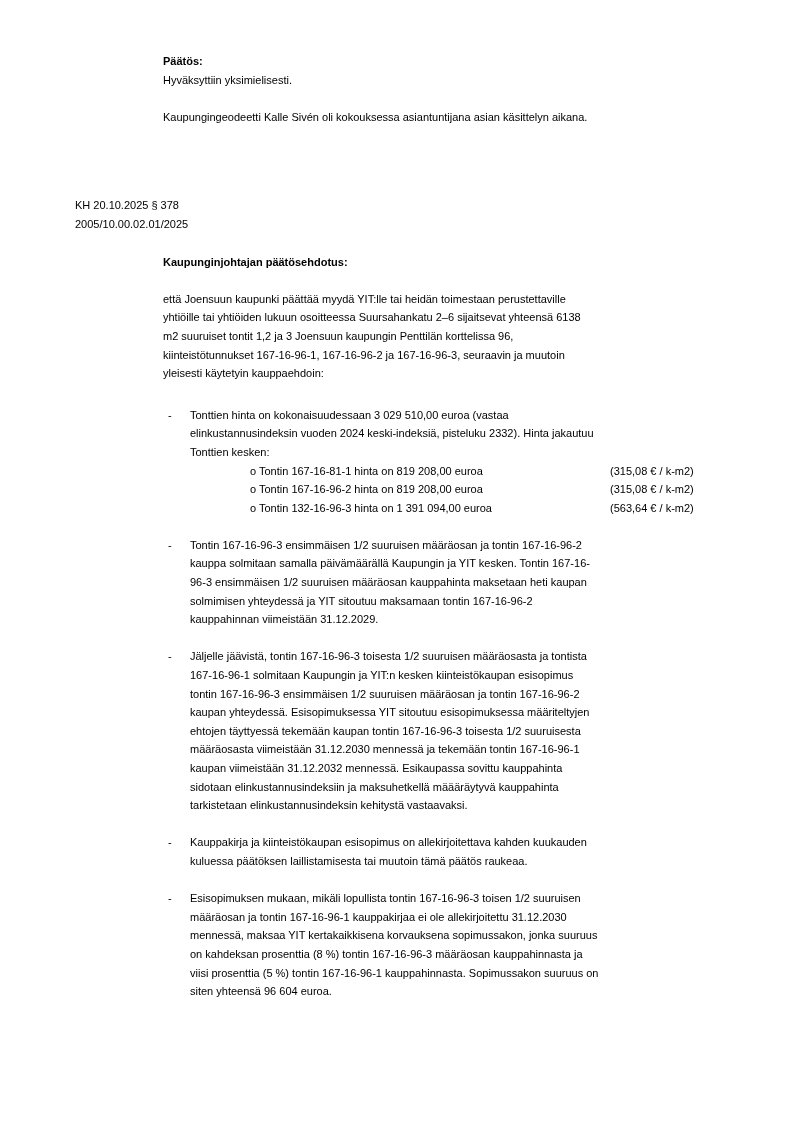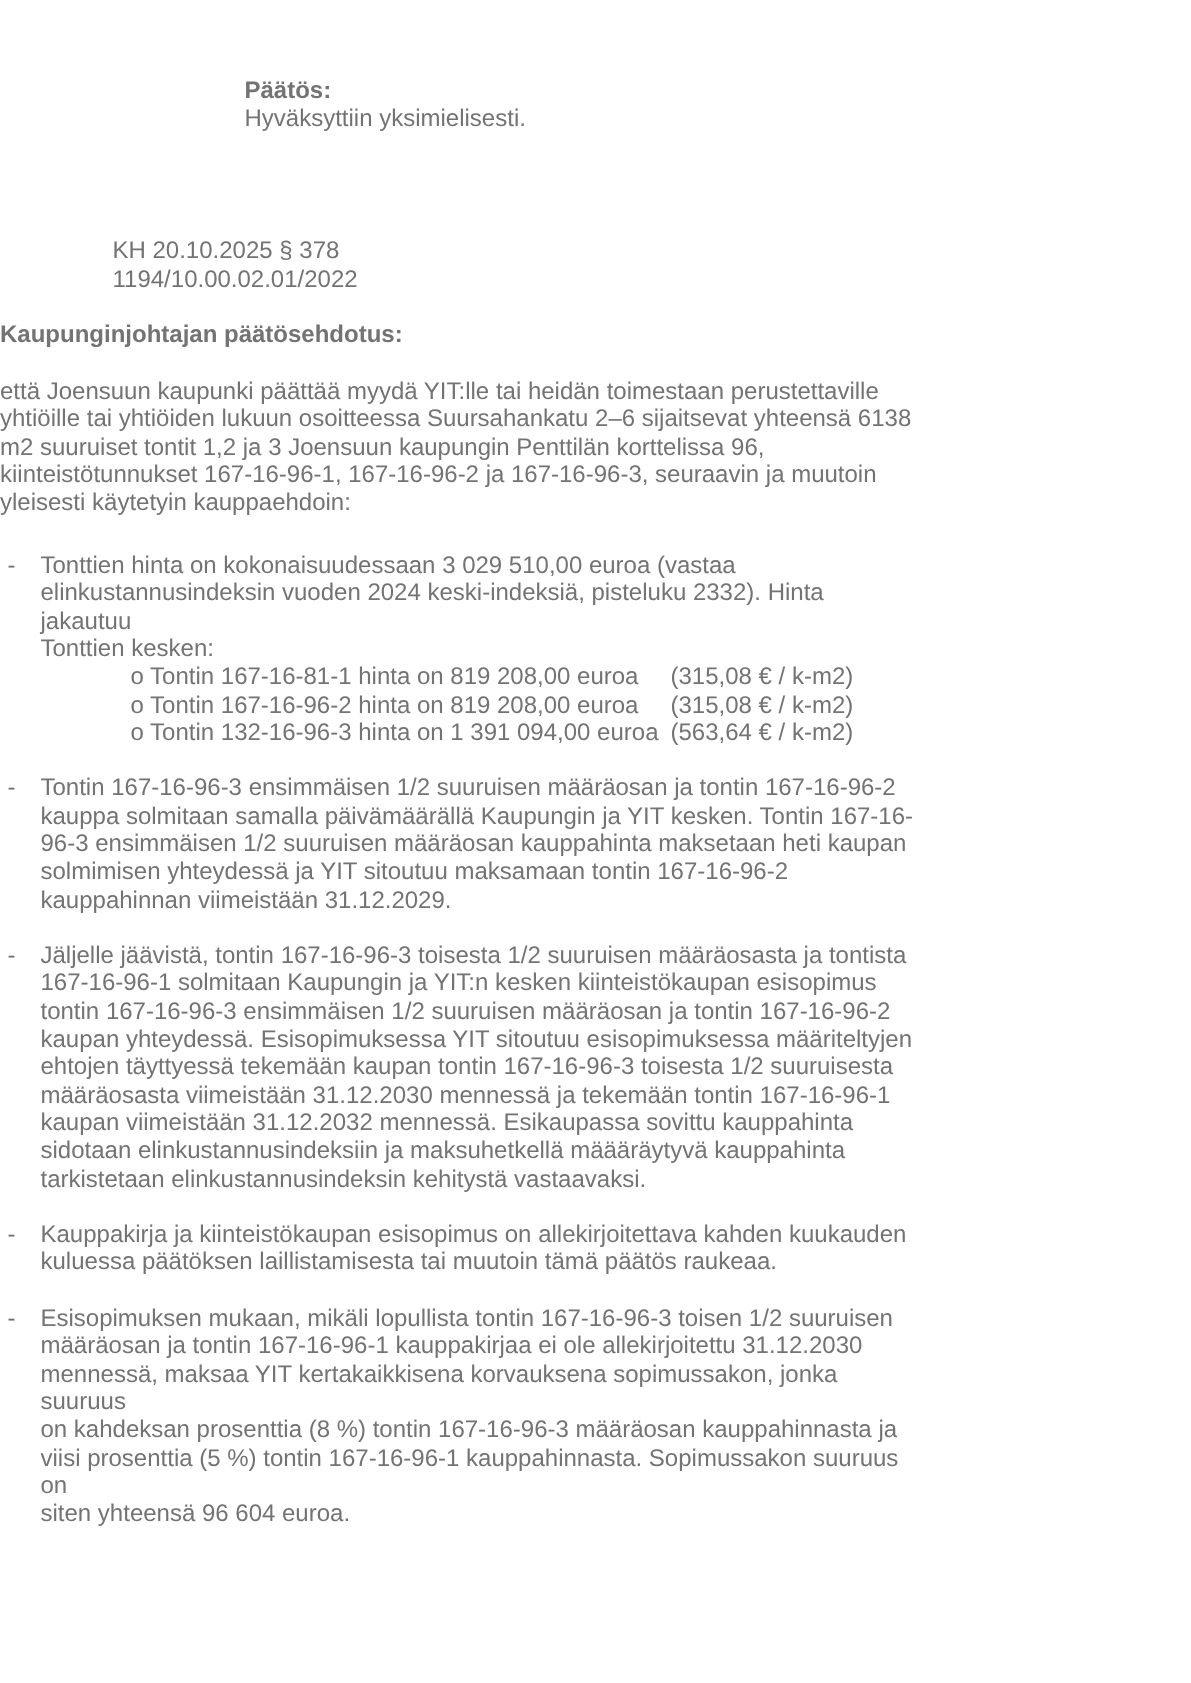--- a/index.html
+++ b/index.html
@@ -1,37 +1,37 @@
 <!DOCTYPE html>
 <html><head>
 <meta charset="utf-8">
 <style>
   html, body { margin: 0; padding: 0; background: #e8e8e8; }
   .page {
     width: 794px;
     height: 1122px;
     margin: 0 auto;
     background: #ffffff;
-    color: #737373;
+    color: #000000;
     font-family: "Liberation Sans", sans-serif;
-    font-size: 16px;
+    font-size: 11px;
     line-height: 18.6px;
     overflow: hidden;
     position: relative;
     box-sizing: border-box;
   }
   .bold { font-weight: bold; }
   .pre  { white-space: pre-line; }
 
   .decision-block  { padding-top: 52px; margin-left: 163px; width: 610px; }
   .expert-note     { margin-top: 18.6px; }
 
   .reference-block { margin-top: 70px; margin-left: 75px; width: 400px; }
 
-  .proposal-block  { margin-top: 19px; width: 615px; }
+  .proposal-block  { margin-top: 19px; margin-left: 163px; width: 615px; }
   .lead-paragraph  { margin-top: 18.6px; }
 
   .terms-list      { margin-top: 23px; }
   .term-item       { display: flex; padding-left: 5px; margin-top: 18.6px; }
   .term-item:first-child { margin-top: 0; }
   .term-marker     { flex: none; width: 22px; }
   .term-body       { width: 585px; }
 
   .price-breakdown { margin-left: 60px; }
   .price-row       { display: flex; }
@@ -39,25 +39,26 @@
   .price-unit      { white-space: pre; }
 </style>
 </head>
 <body>
 
 <div class="page">
 
   <div class="decision-block">
     <div class="bold">Päätös:</div>
     <div>Hyväksyttiin yksimielisesti.</div>
+    <div class="expert-note">Kaupungingeodeetti Kalle Sivén oli kokouksessa asiantuntijana asian käsittelyn aikana.</div>
   </div>
 
   <div class="reference-block">
     <div>KH 20.10.2025 § 378</div>
-    <div>1194/10.00.02.01/2022</div>
+    <div>2005/10.00.02.01/2025</div>
   </div>
 
   <div class="proposal-block">
     <div class="bold">Kaupunginjohtajan päätösehdotus:</div>
     <div class="lead-paragraph pre">että Joensuun kaupunki päättää myydä YIT:lle tai heidän toimestaan perustettaville
 yhtiöille tai yhtiöiden lukuun osoitteessa Suursahankatu 2–6 sijaitsevat yhteensä 6138
 m2 suuruiset tontit 1,2 ja 3 Joensuun kaupungin Penttilän korttelissa 96,
 kiinteistötunnukset 167-16-96-1, 167-16-96-2 ja 167-16-96-3, seuraavin ja muutoin
 yleisesti käytetyin kauppaehdoin:</div>
 

